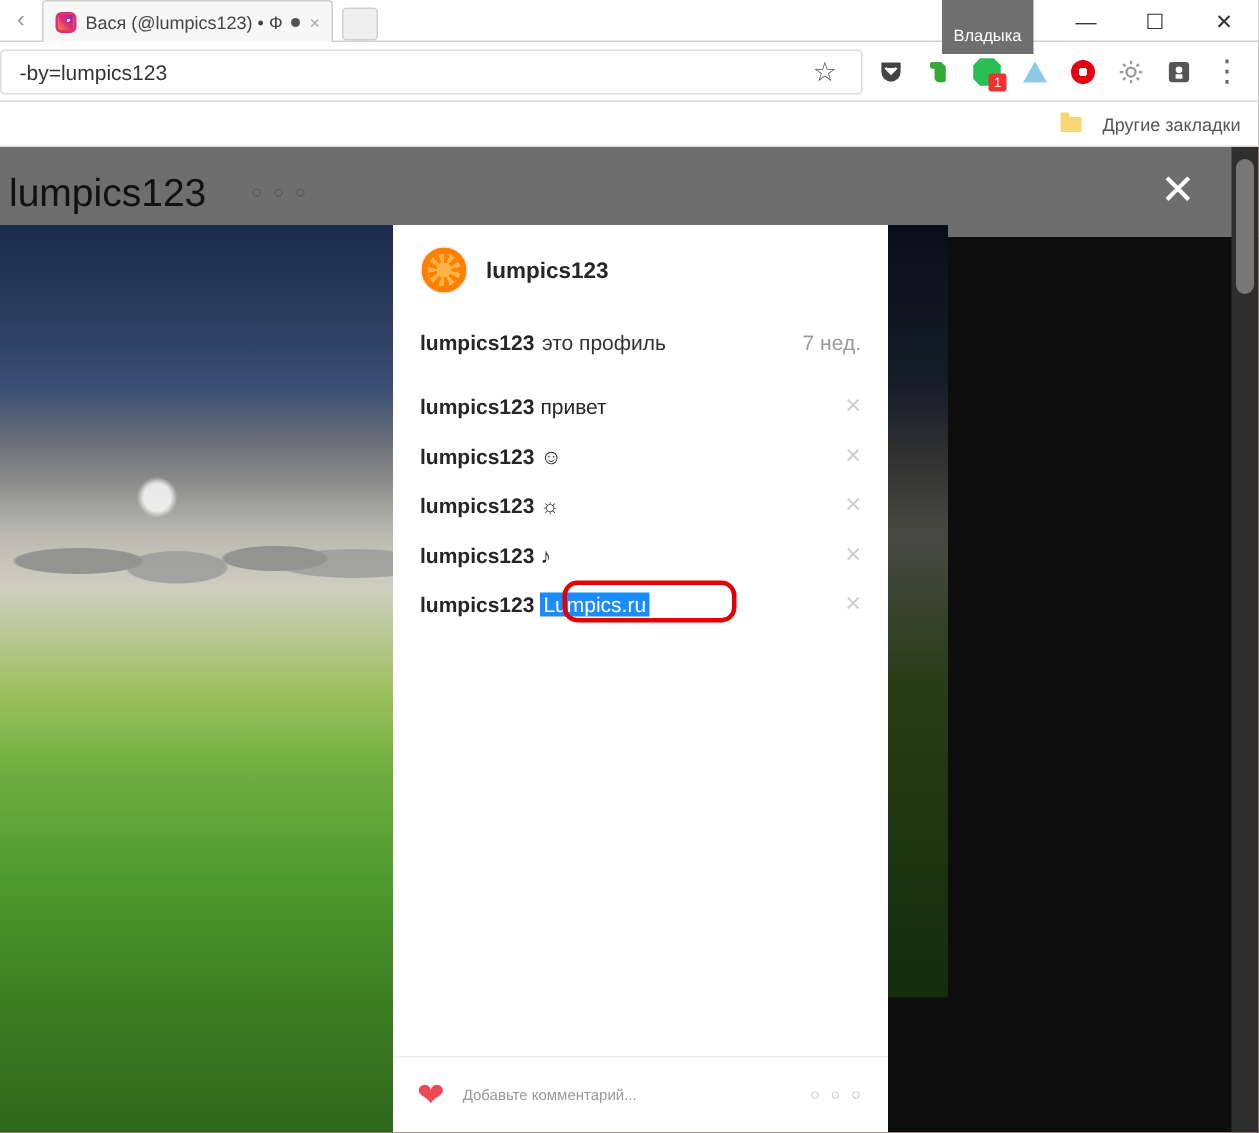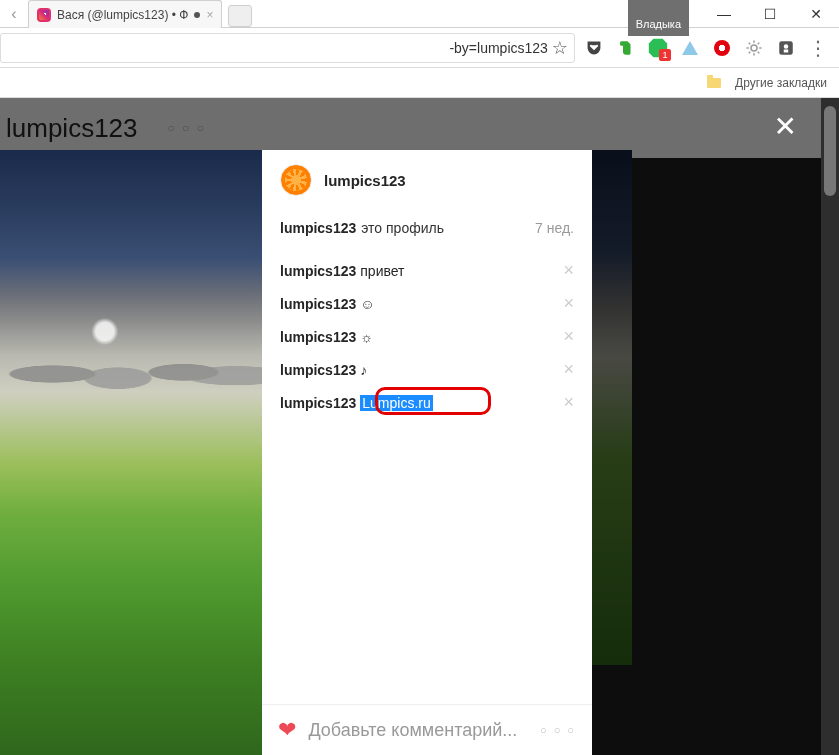--- a/index.html
+++ b/index.html
@@ -15,21 +15,21 @@
   .tabstrip { position:absolute; left:0; top:0; height:28px; display:flex; align-items:flex-end;}
   .tab-spacer { width:28px; height:28px; display:flex; align-items:center; justify-content:center; color:#999;}
   .tab { height:28px; background:#f7f7f7; border:1px solid #cfcfcf; border-bottom:none; border-radius: 3px 3px 0 0; display:flex; align-items:center; padding:0 8px; gap:6px; font-size:12px; color:#444; position:relative; min-width:160px;}
   .tab .favicon { width:14px; height:14px; border:2px solid #e1306c; border-radius:4px; background: radial-gradient(circle at 65% 35%, #fff 0 1px, transparent 1px), linear-gradient(45deg,#f58529,#dd2a7b,#8134af); }
   .tab .tab-status { width:6px; height:6px; border-radius:50%; background:#555;}
   .tab .tab-close { color:#aaa; }
   .newtab { width:24px; height:22px; background:#efefef; border:1px solid #cfcfcf; border-radius:3px; margin-left:6px; margin-bottom:1px;}
 
   
   .addr-row { height:40px; border-bottom:1px solid #dcdcdc; display:flex; align-items:center; padding:0 6px 0 0; }
-  .addr-box { flex:1; height:30px; border:1px solid #dcdcdc; border-radius:3px; display:flex; align-items:center; padding:0 2px; font-size:14px; color:#333;text-align:right; }
+  .addr-box { flex:1; height:30px; border:1px solid #dcdcdc; border-radius:3px; display:flex; align-items:center; padding:0 12px; font-size:14px; color:#333; }
   .addr-text { flex:1; white-space:nowrap; overflow:hidden; }
   .addr-star { color:#555; font-size:18px; padding:0 4px;}
   .toolbar-icons { display:flex; align-items:center; gap:10px; padding:0 4px 0 8px;}
   .ticon { width:22px; height:22px; display:flex; align-items:center; justify-content:center; font-size:16px;}
   .ev-icon svg { width:18px; height:18px; }
   .ab-icon { position:relative; }
   .ab-badge { position:absolute; bottom:-2px; right:-2px; background:#e33; color:#fff; font-size:9px; width:12px; height:12px; border-radius:2px; display:flex; align-items:center; justify-content:center;}
   .opera-icon { width:16px; height:16px; border-radius:50%; background: radial-gradient(ellipse at center,#fff 0 3px,#e3000f 3px 8px,#b00 8px);}
   .yandex-icon { width:0; height:0; border-left:8px solid transparent; border-right:8px solid transparent; border-bottom:14px solid #8fc9e8;}
   .vmenu { font-size:20px; color:#666; }
@@ -91,21 +91,21 @@
   .crow { display:flex; align-items:center; font-size:14px; color:#262626; padding:6px 0; position:relative;}
   .crow .cu { font-weight:600;}
   .crow .ct { margin-left:4px; color:#262626;}
   .crow .cx { margin-left:auto; color:#ccc; font-size:18px; font-weight:300;}
   .sel { background:#1a8cff; color:#fff; padding:0 2px;}
 
   .annot { position:absolute; border:3px solid #e20000; border-radius:10px; left:113px; top:137px; width:116px; height:28px; pointer-events:none;}
 
   .panel-foot { margin-top:auto; border-top:1px solid #eee; display:flex; align-items:center; padding:12px 16px; gap:12px;}
   .heart { color:#ed4956; font-size:22px;}
-  .add-comment { color:#999; font-size:18px; flex:1;}
+  .add-comment { color:#999; font-size:10px; flex:1;}
   .foot-more { color:#bbb; letter-spacing:2px; font-size:11px;}
 
   .bg-right { position:absolute; left:592px; top:52px; width:40px; bottom:90px;
     background: linear-gradient(to bottom,#1a2a4a 0%, #3a4f74 20%, #8a8a8a 30%, #cfcfc0 40%, #6fae3f 60%, #3d7f22 100%);
     filter: brightness(0.35);
   }
 </style>
 </head>
 <body>
 

